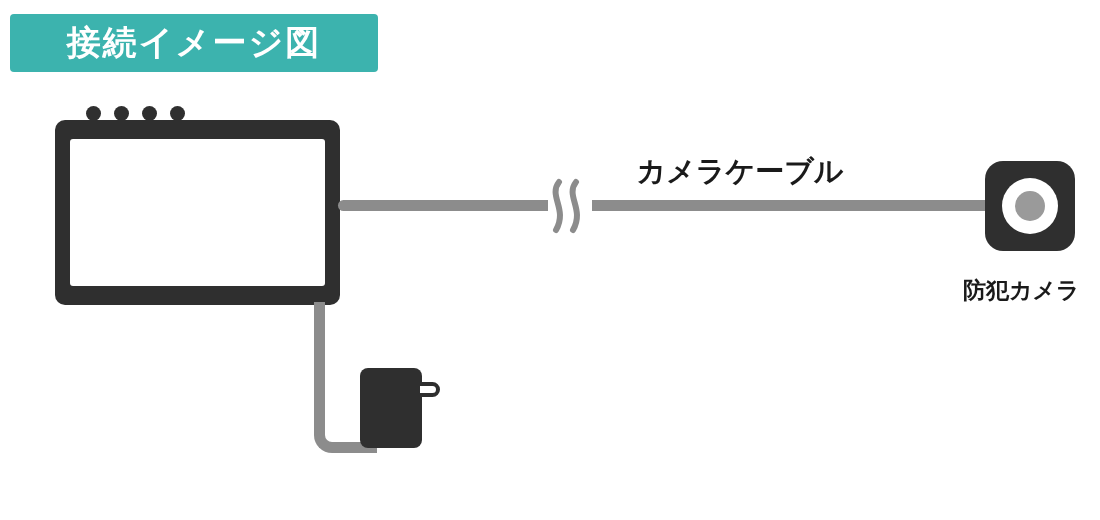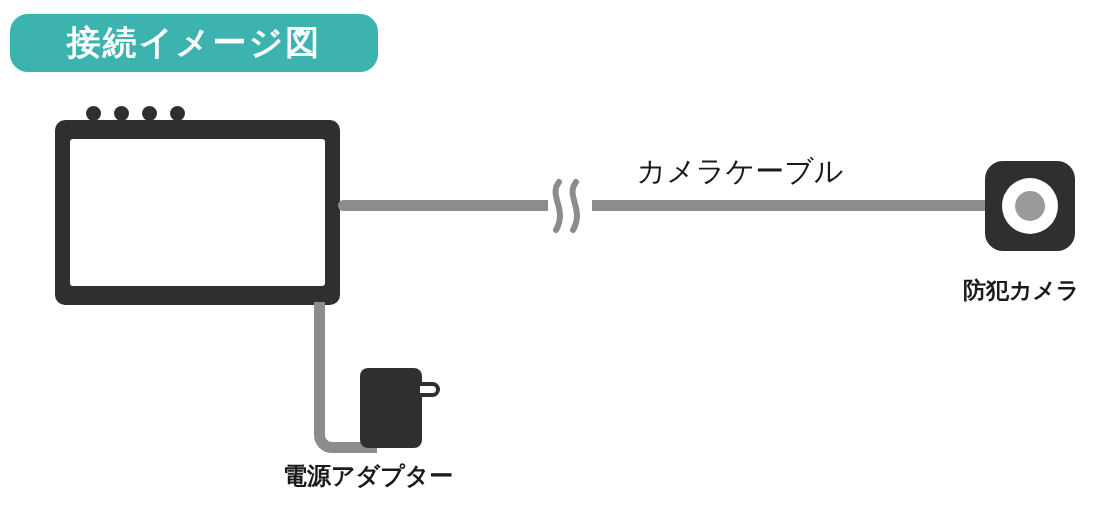--- a/index.html
+++ b/index.html
@@ -17,21 +17,21 @@
   }
 
   
   .title-badge {
     position: absolute;
     left: 10px;
     top: 14px;
     width: 368px;
     height: 58px;
     background: #3cb3ae;
-    border-radius: 18px;
+    border-radius: 4px;
     display: flex;
     align-items: center;
     justify-content: center;
     color: #ffffff;
     font-size: 34px;
     font-weight: bold;
     letter-spacing: 2px;
   }
 
   
@@ -101,21 +101,21 @@
     width: 52px;
     height: 62px;
   }
   .cable-label {
     position: absolute;
     left: 600px;
     top: 152px;
     width: 280px;
     text-align: center;
     font-size: 29px;
-    font-weight: normal;
+    font-weight: bold;
     color: #1a1a1a;
     white-space: nowrap;
   }
 
   
   .camera-body {
     position: absolute;
     left: 985px;
     top: 161px;
     width: 90px;
@@ -227,15 +227,14 @@
       <div class="camera-lens-inner"></div>
     </div>
   </div>
   <div class="camera-label">防犯カメラ</div>
 
   <div class="power-cable"></div>
 
   <div class="adapter-body">
     <div class="adapter-plug"></div>
   </div>
-  <div class="adapter-label">電源アダプター</div>
 
 </div>
 
 </body></html>

